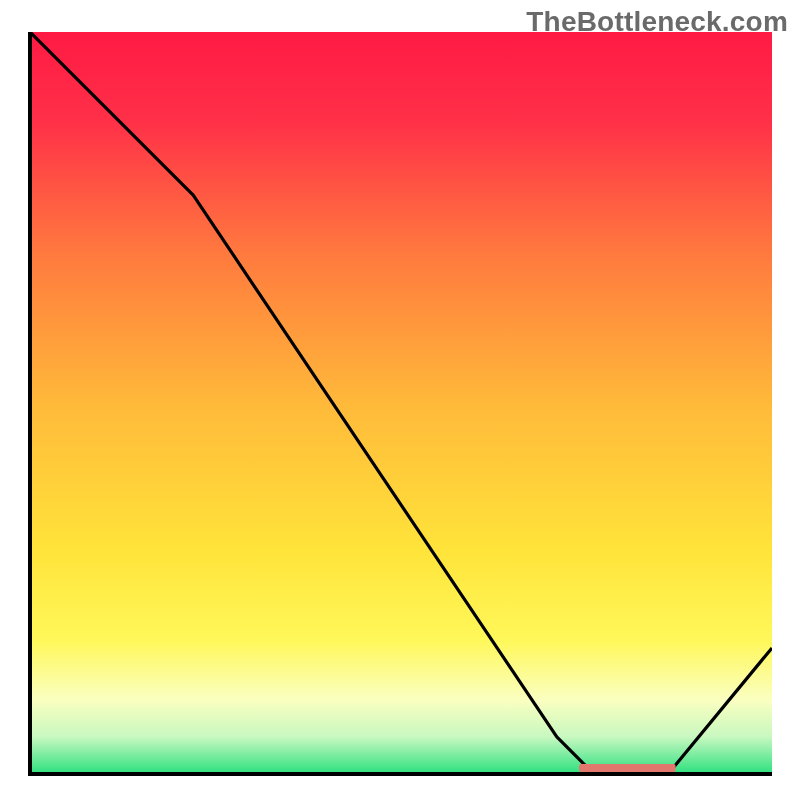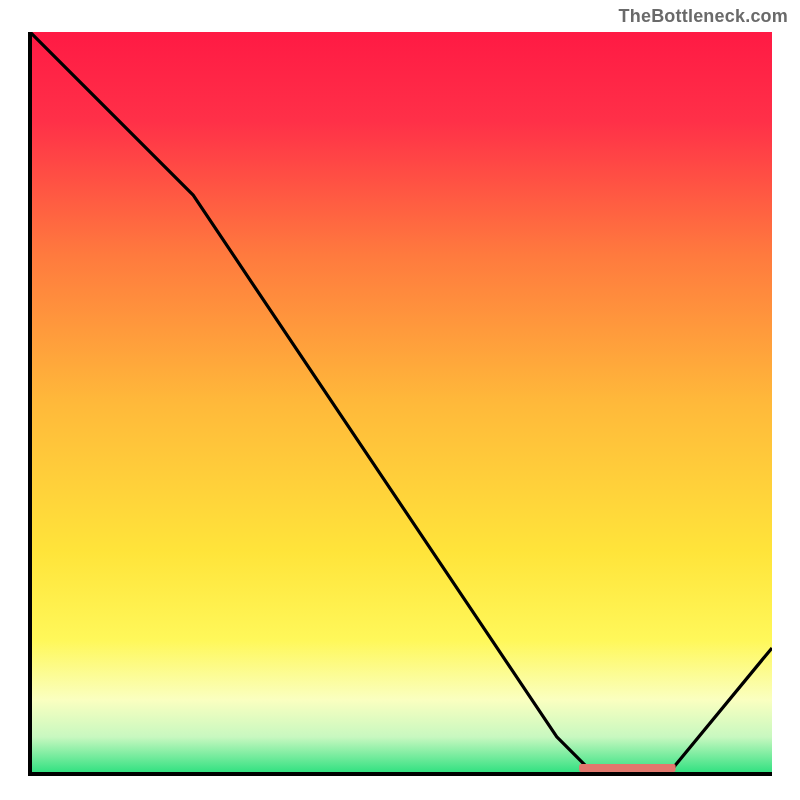--- a/index.html
+++ b/index.html
@@ -13,21 +13,21 @@
   }
   .wrap {
     position: relative;
     width: 800px;
     height: 800px;
   }
   .attribution {
     position: absolute;
     top: 6px;
     right: 12px;
-    font-size: 18px;
+    font-size: 28px;
     font-weight: 600;
     color: #6a6a6a;
     letter-spacing: 0.2px;
   }
   svg {
     display: block;
   }
 </style>
 </head>
 <body>

